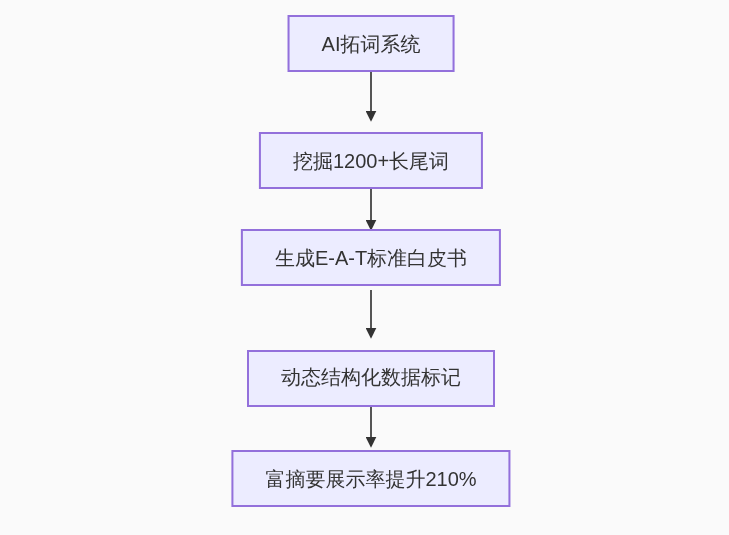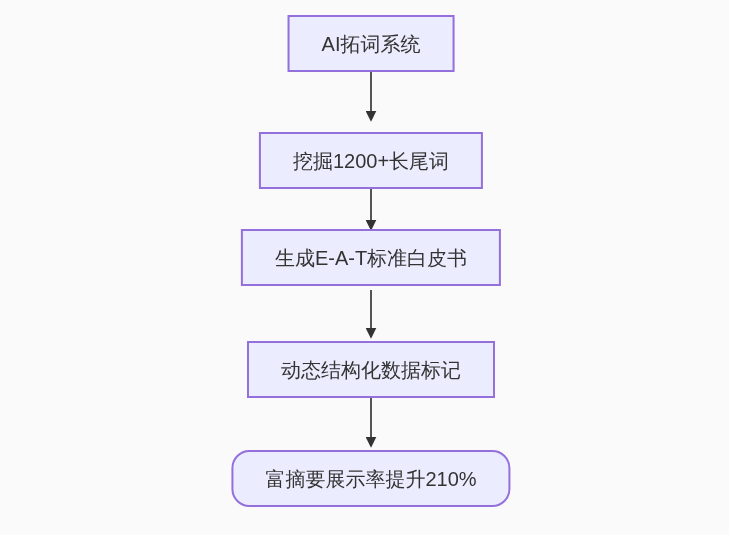--- a/index.html
+++ b/index.html
@@ -40,22 +40,22 @@
     line-height: 1;
     display: flex;
     align-items: center;
     justify-content: center;
     padding: 0 32px;
     white-space: nowrap;
   }
   .n1 { top: 15px;  }
   .n2 { top: 132px; }
   .n3 { top: 229px; }
-  .n4 { top: 341px; }
-  .n5 { top: 450px; border-radius: 18px; }
+  .n4 { top: 350px; font-family: Liberation Mono, monospace; }
+  .n5 { top: 450px; }
   .node-label {
     display: inline-block;
   }
 </style>
 </head>
 <body>
 
 <div class="canvas">
 
   <svg class="arrow-layer" width="729" height="535" viewBox="0 0 729 535" xmlns="http://www.w3.org/2000/svg">

